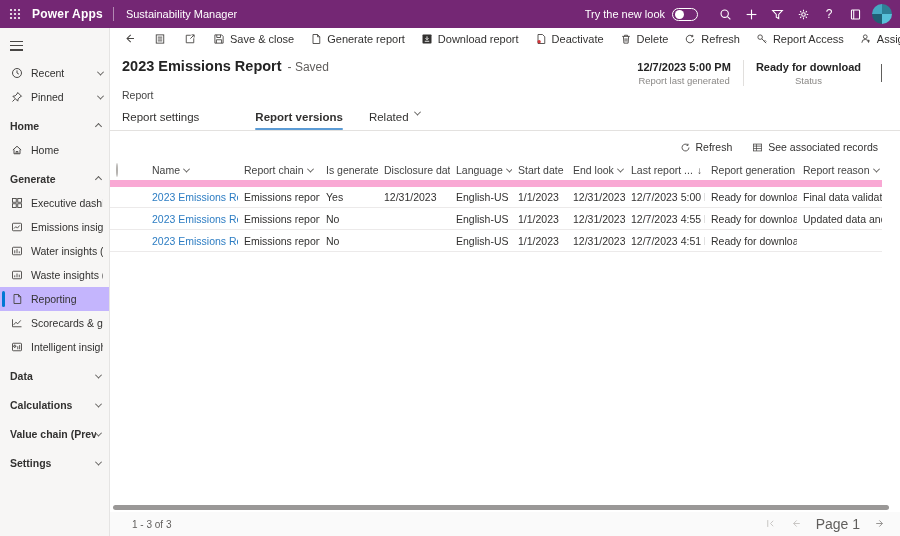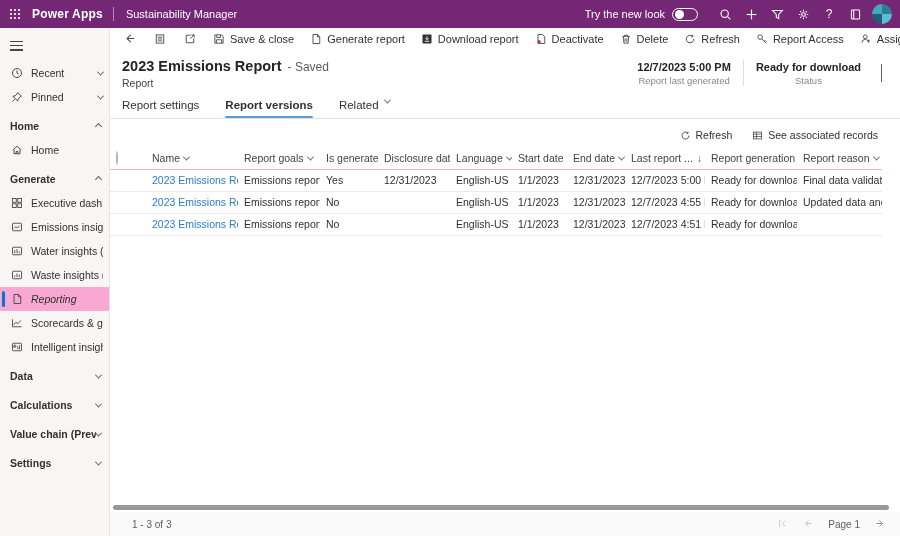--- a/index.html
+++ b/index.html
@@ -25,21 +25,21 @@
 
   
   .bodyrow { flex:1; display:flex; min-height:0; }
 
   
   .sidebar { width:110px; flex:none; background:#f7f6f5; border-right:1px solid #e5e4e3; font-size:10.5px; padding-top:4px; overflow:hidden; }
   .sb-burger { padding:6px 10px 8px 10px; cursor:pointer; }
   .sb-burger span { display:block; width:13px; height:1.6px; background:#484644; margin:2.6px 0; }
   .sb-item { display:flex; align-items:center; height:24px; padding:0 6px 0 10px; gap:8px; cursor:pointer; color:#323130; position:relative; }
   .sb-item .lbl { white-space:nowrap; overflow:hidden; flex:1; }
-  .sb-item.sel { background:#f9a8d4;font-style:italic; }
+  .sb-item.sel { background:#c4b5fd; }
   .sb-item.sel::before { content:""; position:absolute; left:2px; top:4px; bottom:4px; width:2.5px; background:#0078d4; border-radius:2px; }
   .sb-head { display:flex; align-items:center; height:24px; padding:0 8px 0 10px; font-weight:bold; font-size:10.5px; cursor:pointer; margin-top:5px; }
   .sb-head .lbl { flex:1; white-space:nowrap; overflow:hidden; }
   .sb-ic { width:13px; height:13px; flex:none; display:flex; align-items:center; justify-content:center; }
   .sb-ic svg { display:block; stroke:#484644; }
   .chev { width:5px; height:5px; border-right:1.2px solid #605e5c; border-bottom:1.2px solid #605e5c; flex:none; }
   .chev.down { transform:rotate(45deg) translate(-1px,-1px); }
   .chev.up { transform:rotate(-135deg); }
 
   
@@ -52,59 +52,59 @@
   .cmd-iconbtn { padding:0 9px; }
   .cmdspacer { flex:1; }
   .vdiv { width:1px; height:14px; background:#e1dfdd; }
 
   
   .rechead { flex:none; display:flex; align-items:flex-start; padding:9px 14px 0 12px; }
   .rh-left { flex:1; min-width:0; }
   .rh-titlerow { display:flex; align-items:baseline; gap:6px; }
   .rh-title { font-size:14.5px; font-weight:bold; color:#242424; }
   .rh-saved { font-size:12px; color:#605e5c; }
-  .rh-sub { font-size:10.5px; color:#444; margin-top:3px; }
+  .rh-sub { font-size:10.5px; color:#444; margin-top:15px; }
   .rh-stats { display:flex; align-items:center; gap:12px; padding-top:2px; }
   .stat { text-align:left; }
   .stat .v { font-size:11px; font-weight:bold; color:#242424; white-space:nowrap; }
   .stat .l { font-size:9.5px; color:#8a8886; margin-top:2px;text-align:center; }
   .statdiv { width:1px; height:26px; background:#e1dfdd; }
   .rh-chev { margin-left:4px; cursor:pointer; padding:4px; }
 
   
   .tabs { flex:none; display:flex; align-items:flex-end; gap:26px; padding:10px 14px 0 12px; border-bottom:1px solid #e3e1df; height:30px; }
   .tab { font-size:11.5px; color:#323130; padding-bottom:7px; cursor:pointer; position:relative; display:flex; align-items:flex-start; gap:6px; }
-  .tab.active { font-weight:bold; }
+  .tab.active { font-weight:bold;margin-left:30px; }
   .tab.active::after { content:""; position:absolute; left:0; right:0; bottom:0; height:2px; background:#5b9bd5; border-radius:2px; }
 
   
   .gridwrap { flex:1; display:flex; flex-direction:column; min-height:0; position:relative; }
   .gridtools { flex:none; display:flex; justify-content:flex-end; align-items:center; gap:4px; padding:7px 14px 4px 0; font-size:10.5px; color:#323130; }
   .gt { display:flex; align-items:center; gap:5px; padding:3px 8px; cursor:pointer; }
   .gt svg { display:block; }
 
   table.grid { border-collapse:collapse; table-layout:fixed; width:772px; margin-left:0; font-size:10.5px; }
-  .grid th { font-weight:normal; color:#424242; text-align:left; padding:4px 6px; border-bottom:1px solid #f9a8d4; height:21px; white-space:nowrap; overflow:hidden; }
+  .grid th { font-weight:normal; color:#424242; text-align:left; padding:4px 6px; border-bottom:7px solid #f9a8d4; height:21px; white-space:nowrap; overflow:hidden; }
   .grid td { padding:4px 6px; border-bottom:1px solid #eceaea; height:22px; white-space:nowrap; overflow:hidden; color:#323130; }
   .grid .hc { display:flex; align-items:center; gap:4px; cursor:pointer; }
   .grid a { color:#2d7dc3; text-decoration:none; cursor:pointer; }
   .selcircle { width:13px; height:13px; border:1px solid #b3b0ad; border-radius:50%; cursor:pointer; }
   .sortarrow { font-size:10px; color:#484644; }
 
   .gridfill { flex:1; }
 
   
   .hscroll { flex:none; height:9px; padding:2px 3px; }
   .hscroll .thumb { height:5px; background:#9a9897; border-radius:3px; width:99%; cursor:pointer; }
 
   
   .gridfooter { flex:none; height:24px; display:flex; align-items:center; font-size:10px; color:#605e5c; padding:0 14px 0 22px; background:#fafafa; }
   .gf-spacer { flex:1; }
   .pager { display:flex; align-items:center; gap:14px; color:#c2c0be; font-size:11px; }
-  .pager .pg { color:#605e5c; font-size:10px; }
+  .pager .pg { color:#605e5c; font-size:14px; }
   .pager .en { color:#8a8886; }
   .pager span { cursor:pointer; }
 </style>
 </head>
 <body>
 
 <div class="app">
 
   <div class="topbar">
     <div class="waffle">
@@ -448,21 +448,21 @@
             <tr>
               <th><span class="selcircle"></span></th>
               <th>
                   <span class="hc">
                     <span>Name</span>
                     <span class="chev down"></span>
                   </span>
                 </th>
               <th>
                   <span class="hc">
-                    <span>Report goals</span>
+                    <span>Report chain</span>
                     <span class="chev down"></span>
                   </span>
                 </th>
               <th>
                   <span class="hc">
                     <span>Is generated</span>
                   </span>
                 </th>
               <th>
                   <span class="hc">
@@ -476,21 +476,21 @@
                   </span>
                 </th>
               <th>
                   <span class="hc">
                     <span>Start date</span>
                     <span class="chev down"></span>
                   </span>
                 </th>
               <th>
                   <span class="hc">
-                    <span>End date</span>
+                    <span>End look</span>
                     <span class="chev down"></span>
                   </span>
                 </th>
               <th>
                   <span class="hc">
                     <span>Last report ...</span>
                     <span class="sortarrow">↓</span>
                     <span class="chev down"></span>
                   </span>
                 </th>

